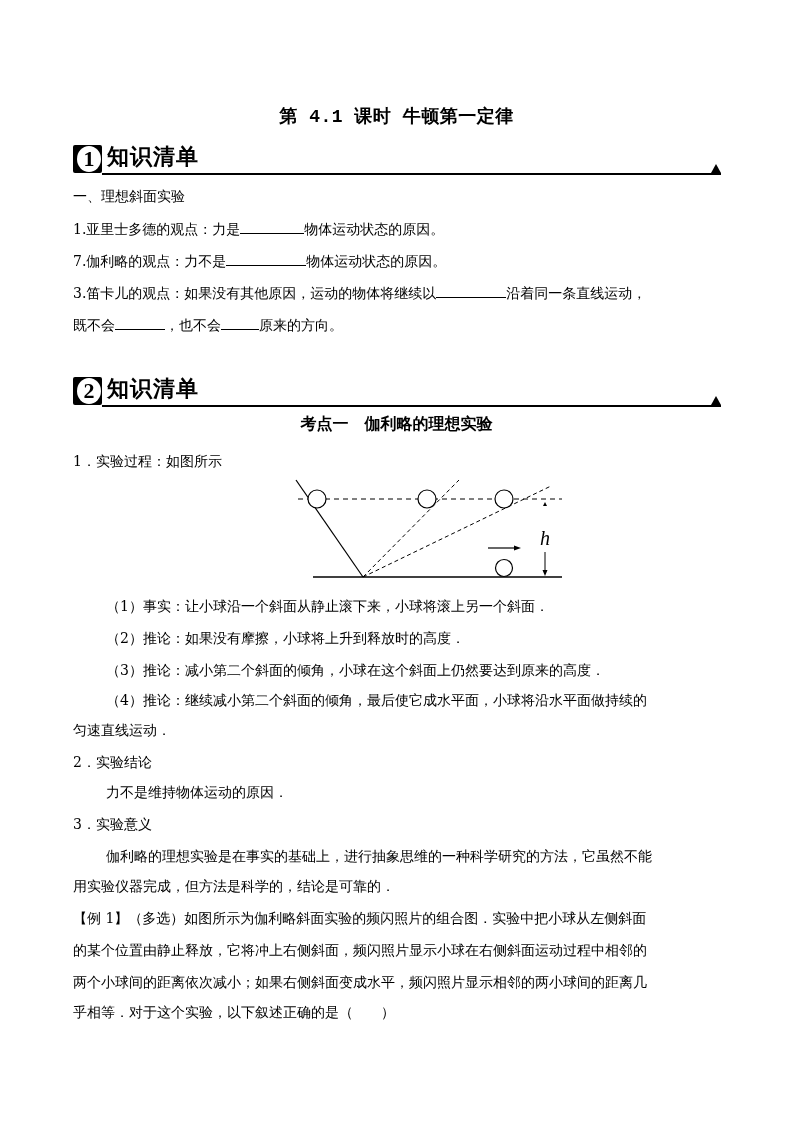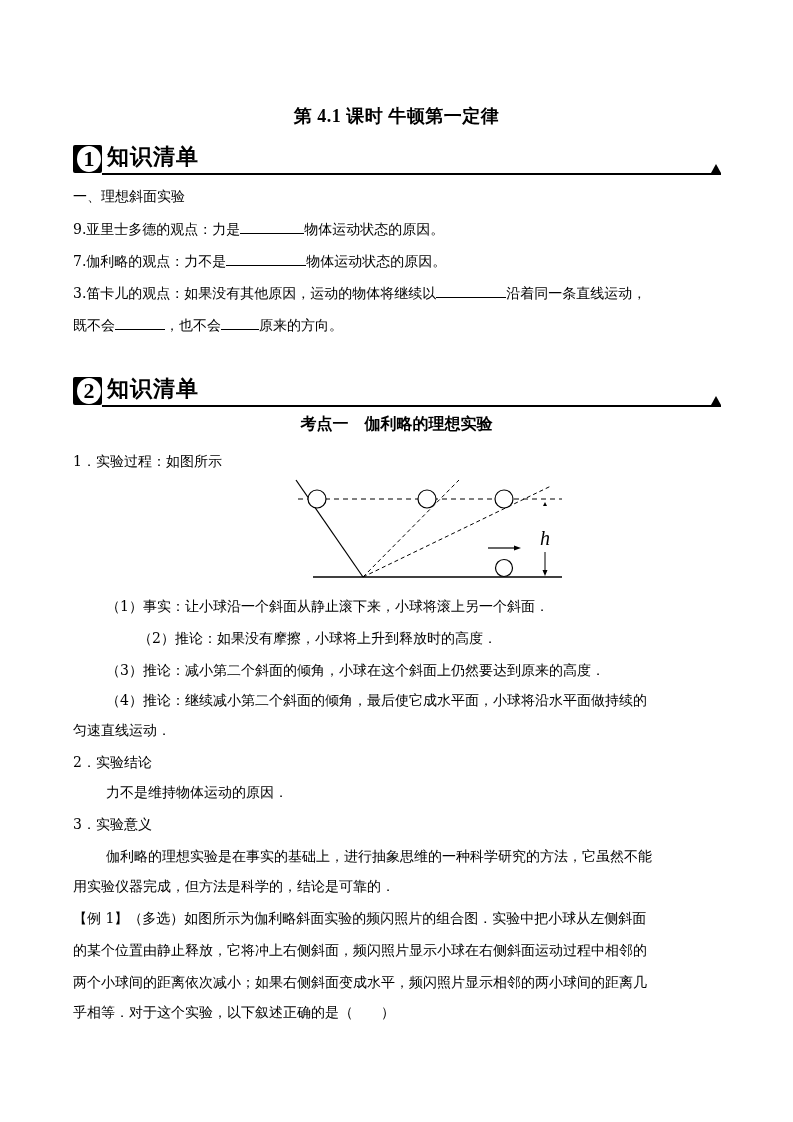--- a/index.html
+++ b/index.html
@@ -1,20 +1,20 @@
 <!DOCTYPE html>
 <html><head>
 <meta charset="utf-8">
 <style>
   html, body { margin: 0; padding: 0; background: #ffffff; }
   body { width: 793px; height: 1122px; position: relative; overflow: hidden;
          font-family: "DejaVu Serif", "Liberation Serif", serif; color: #000; }
   .page { position: absolute; left: 0; top: 0; width: 793px; height: 1122px; }
   .title { position: absolute; top: 104px; left: 0; width: 793px; text-align: center;
-           font-family: Liberation Serif, serif; font-weight: bold; font-size: 18px; letter-spacing: 0.5px; }
+           font-family: Liberation Mono, monospace; font-weight: bold; font-size: 18px; letter-spacing: 0.5px; }
   .sec-header { position: absolute; left: 73px; width: 648px; height: 32px; }
   .sec-header .badge { position: absolute; left: 0; top: 2px; width: 29px; height: 28px; background: #000; border-radius: 2px; }
   .sec-header .badge .circle { position: absolute; left: 4px; top: 1px; width: 24px; height: 26px; border-radius: 50%;
             background: #fff; color: #000; text-align: center; line-height: 26px; font-size: 22px; font-weight: bold;
             font-family: "Liberation Serif", serif; }
   .sec-header .label { position: absolute; left: 34px; top: -1px; font-size: 22px; font-weight: bold;
             font-family: "DejaVu Sans", "Liberation Sans", sans-serif; letter-spacing: 1px; }
   .sec-header .rule { position: absolute; left: 29px; right: 0; bottom: 0; height: 2px; background: #000; }
   .sec-header .tri { position: absolute; right: 0; bottom: 2px; width: 0; height: 0;
             border-left: 5px solid transparent; border-right: 5px solid transparent; border-bottom: 9px solid #000; }
@@ -37,21 +37,21 @@
       <div class="circle">1</div>
     </div>
     <div class="label">知识清单</div>
     <div class="rule"></div>
     <div class="tri"></div>
   </div>
 
   <div class="line" style="top:186px;">一、理想斜面实验</div>
 
   <div class="line" style="top:218px;">
-    <span>9.亚里士多德的观点：力是</span><span class="blank" style="width:64px;"></span><span>物体运动状态的原因。</span>
+    <span>1.亚里士多德的观点：力是</span><span class="blank" style="width:64px;"></span><span>物体运动状态的原因。</span>
   </div>
   <div class="line" style="top:250px;">
     <span>7.伽利略的观点：力不是</span><span class="blank" style="width:80px;"></span><span>物体运动状态的原因。</span>
   </div>
   <div class="line" style="top:282px;">
     <span>3.笛卡儿的观点：如果没有其他原因，运动的物体将继续以</span><span class="blank" style="width:70px;"></span><span>沿着同一条直线运动，</span>
   </div>
   <div class="line" style="top:314px;">
     <span>既不会</span><span class="blank" style="width:50px;"></span><span>，也不会</span><span class="blank" style="width:38px;"></span><span>原来的方向。</span>
   </div>
@@ -89,21 +89,21 @@
     <line x1="203" y1="78" x2="233" y2="78" stroke="#000" stroke-width="1.2"></line>
     <polygon points="236,78 229,75.5 229,80.5" fill="#000"></polygon>
 
     <polygon points="260,32 258,36 262,36" fill="#000"></polygon>
     <text x="255" y="75" font-family="Liberation Serif, serif" font-style="italic" font-size="20">h</text>
     <line x1="260" y1="82" x2="260" y2="104" stroke="#000" stroke-width="1"></line>
     <polygon points="260,106 257.5,100 262.5,100" fill="#000"></polygon>
   </svg>
 
   <div class="line indent" style="top:596px;">（1）事实：让小球沿一个斜面从静止滚下来，小球将滚上另一个斜面．</div>
-  <div class="line indent" style="top:628px;margin-left:32px;">（2）推论：如果没有摩擦，小球将上升到释放时的高度．</div>
+  <div class="line indent" style="top:628px;">（2）推论：如果没有摩擦，小球将上升到释放时的高度．</div>
   <div class="line indent" style="top:660px;">（3）推论：减小第二个斜面的倾角，小球在这个斜面上仍然要达到原来的高度．</div>
   <div class="line indent" style="top:690px;">（4）推论：继续减小第二个斜面的倾角，最后使它成水平面，小球将沿水平面做持续的</div>
   <div class="line" style="top:720px;">匀速直线运动．</div>
 
   <div class="line" style="top:752px;">2．实验结论</div>
   <div class="line indent" style="top:782px;">力不是维持物体运动的原因．</div>
 
   <div class="line" style="top:814px;">3．实验意义</div>
   <div class="line indent" style="top:846px;">伽利略的理想实验是在事实的基础上，进行抽象思维的一种科学研究的方法，它虽然不能</div>
   <div class="line" style="top:876px;">用实验仪器完成，但方法是科学的，结论是可靠的．</div>

